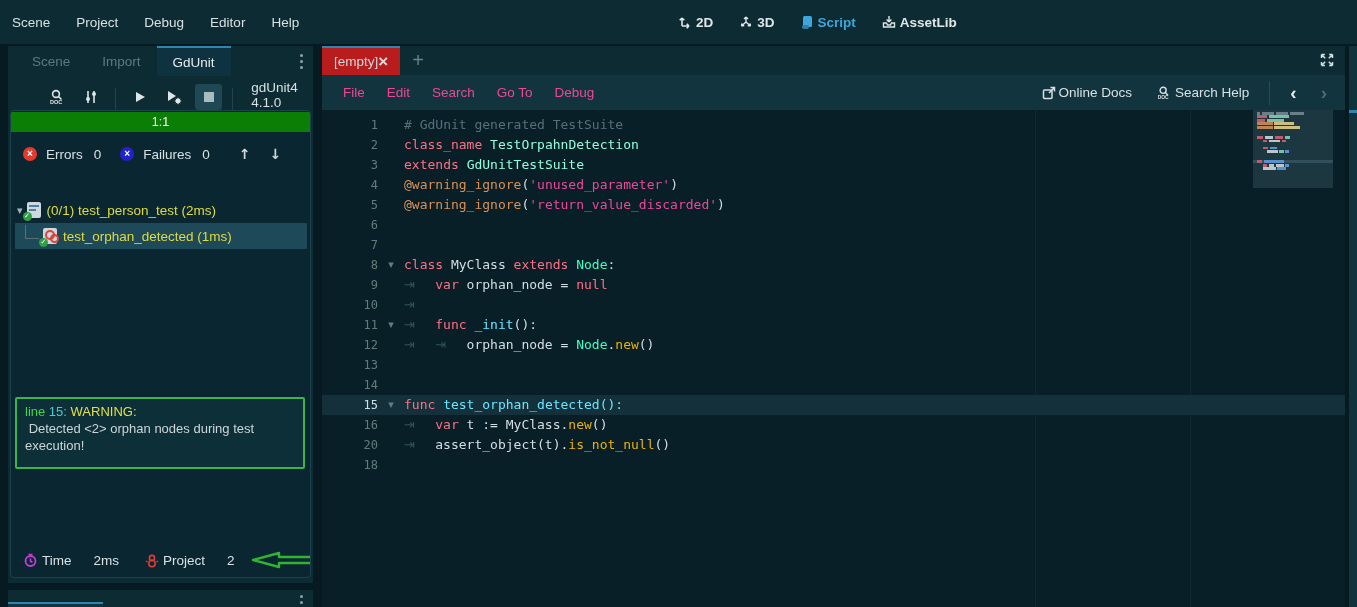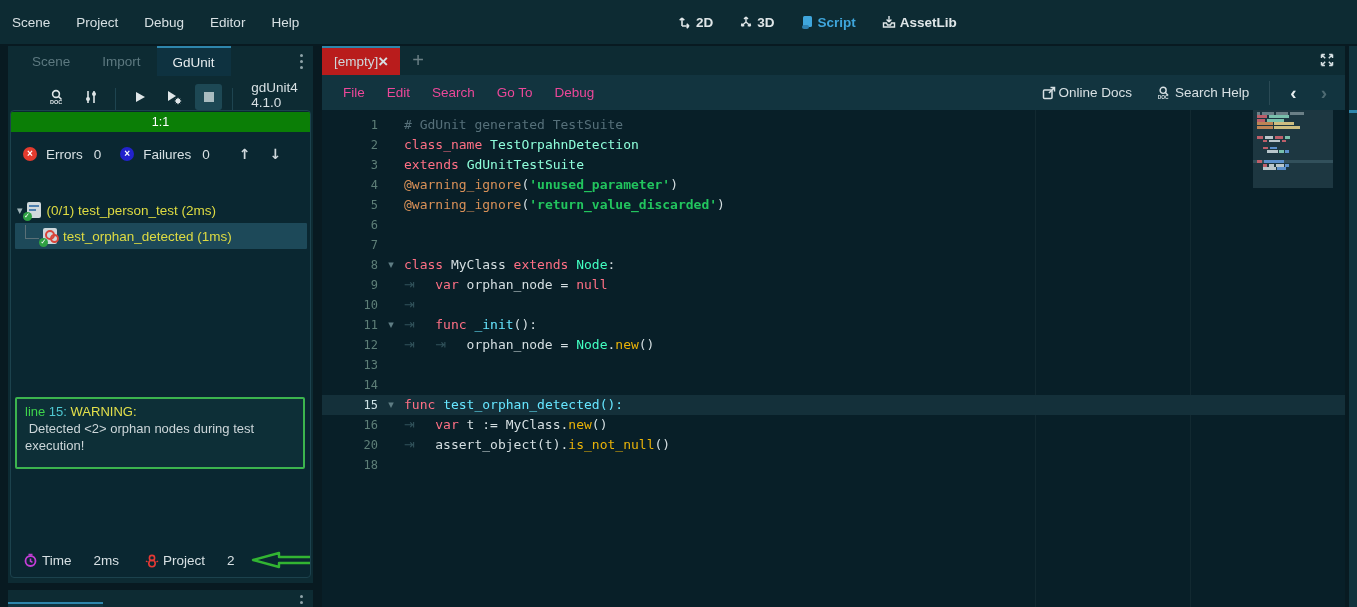--- a/index.html
+++ b/index.html
@@ -91,21 +91,21 @@
   #lines { position:absolute; left:0; top:5px; width:100%; }
   .code-line { display:flex; height:20px; line-height:20px; font-family:"DejaVu Sans Mono", monospace; font-size:13px; }
   .code-line.current { background:#14303a; }
   .ln { width:56px; text-align:right; color:#5e7f78; font-size:12px; flex:none; }
   .code-line.current .ln { color:#cfe3e6; }
   .fold { width:26px; text-align:center; color:#5f7d84; font-family:"DejaVu Sans", sans-serif; font-size:11px; flex:none; }
   .src { white-space:pre; }
   .tabchar { display:inline-block; width:31.3px; color:#31525b; font-family:"DejaVu Sans", sans-serif; }
   .c-kw { color:#ff7085; } .c-type { color:#42ffc2; } .c-utype { color:#8fffdb; }
   .c-fndef { color:#66e6ff; } .c-fncall { color:#eab308; }
-  .c-str { color:#22c55e;font-weight:bold; } .c-annot { color:#d99158; }
+  .c-str { color:#ec4899; } .c-annot { color:#d99158; }
   .c-comment { color:#56707a; } .c-txt { color:#d5dfe2; }
 
   #minimap { position:absolute; left:931px; top:0; width:80px; height:497px; }
   #mm-viewport { position:absolute; left:0; top:0; width:80px; height:78px; background:#1d3741; }
   .mm-row { position:absolute; left:4px; height:2.8px; white-space:nowrap; font-size:0; }
   .mm-row.hl { left:0; padding-left:4px; width:80px; background:#32505b; }
   .mm-row i { display:inline-block; height:100%; }
   .mm-dgray { background:#6b7f86; } .mm-white { background:#b9c6cb; }
   .mm-red { background:#bd5f6a; } .mm-teal { background:#79c0ac; }
   .mm-orange { background:#bd8455; } .mm-yellow { background:#cdbd80; }

